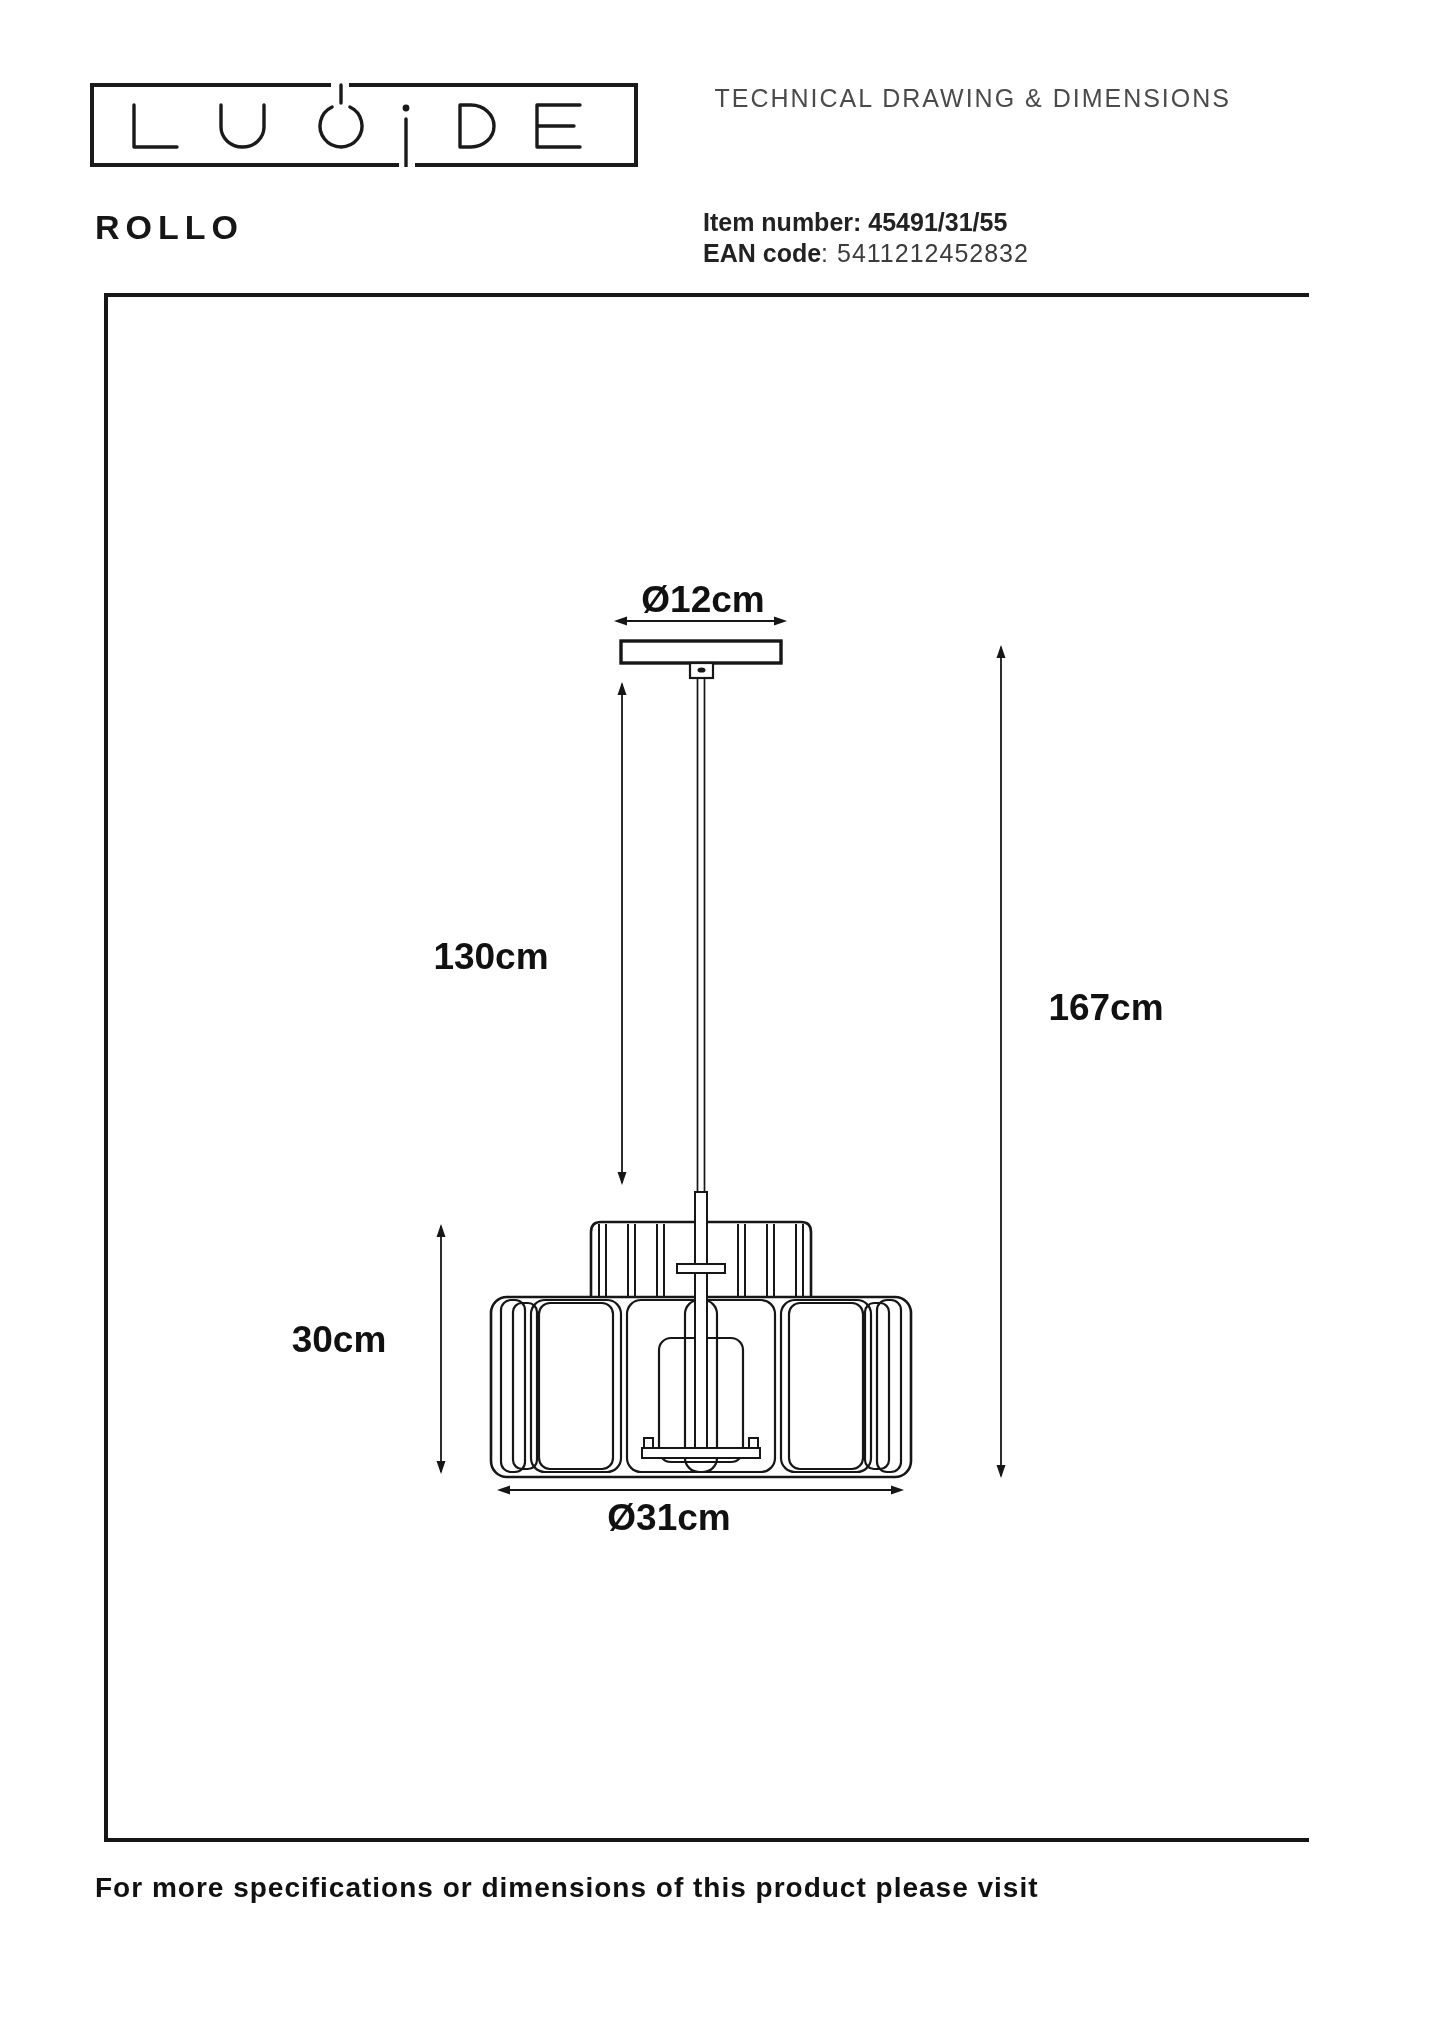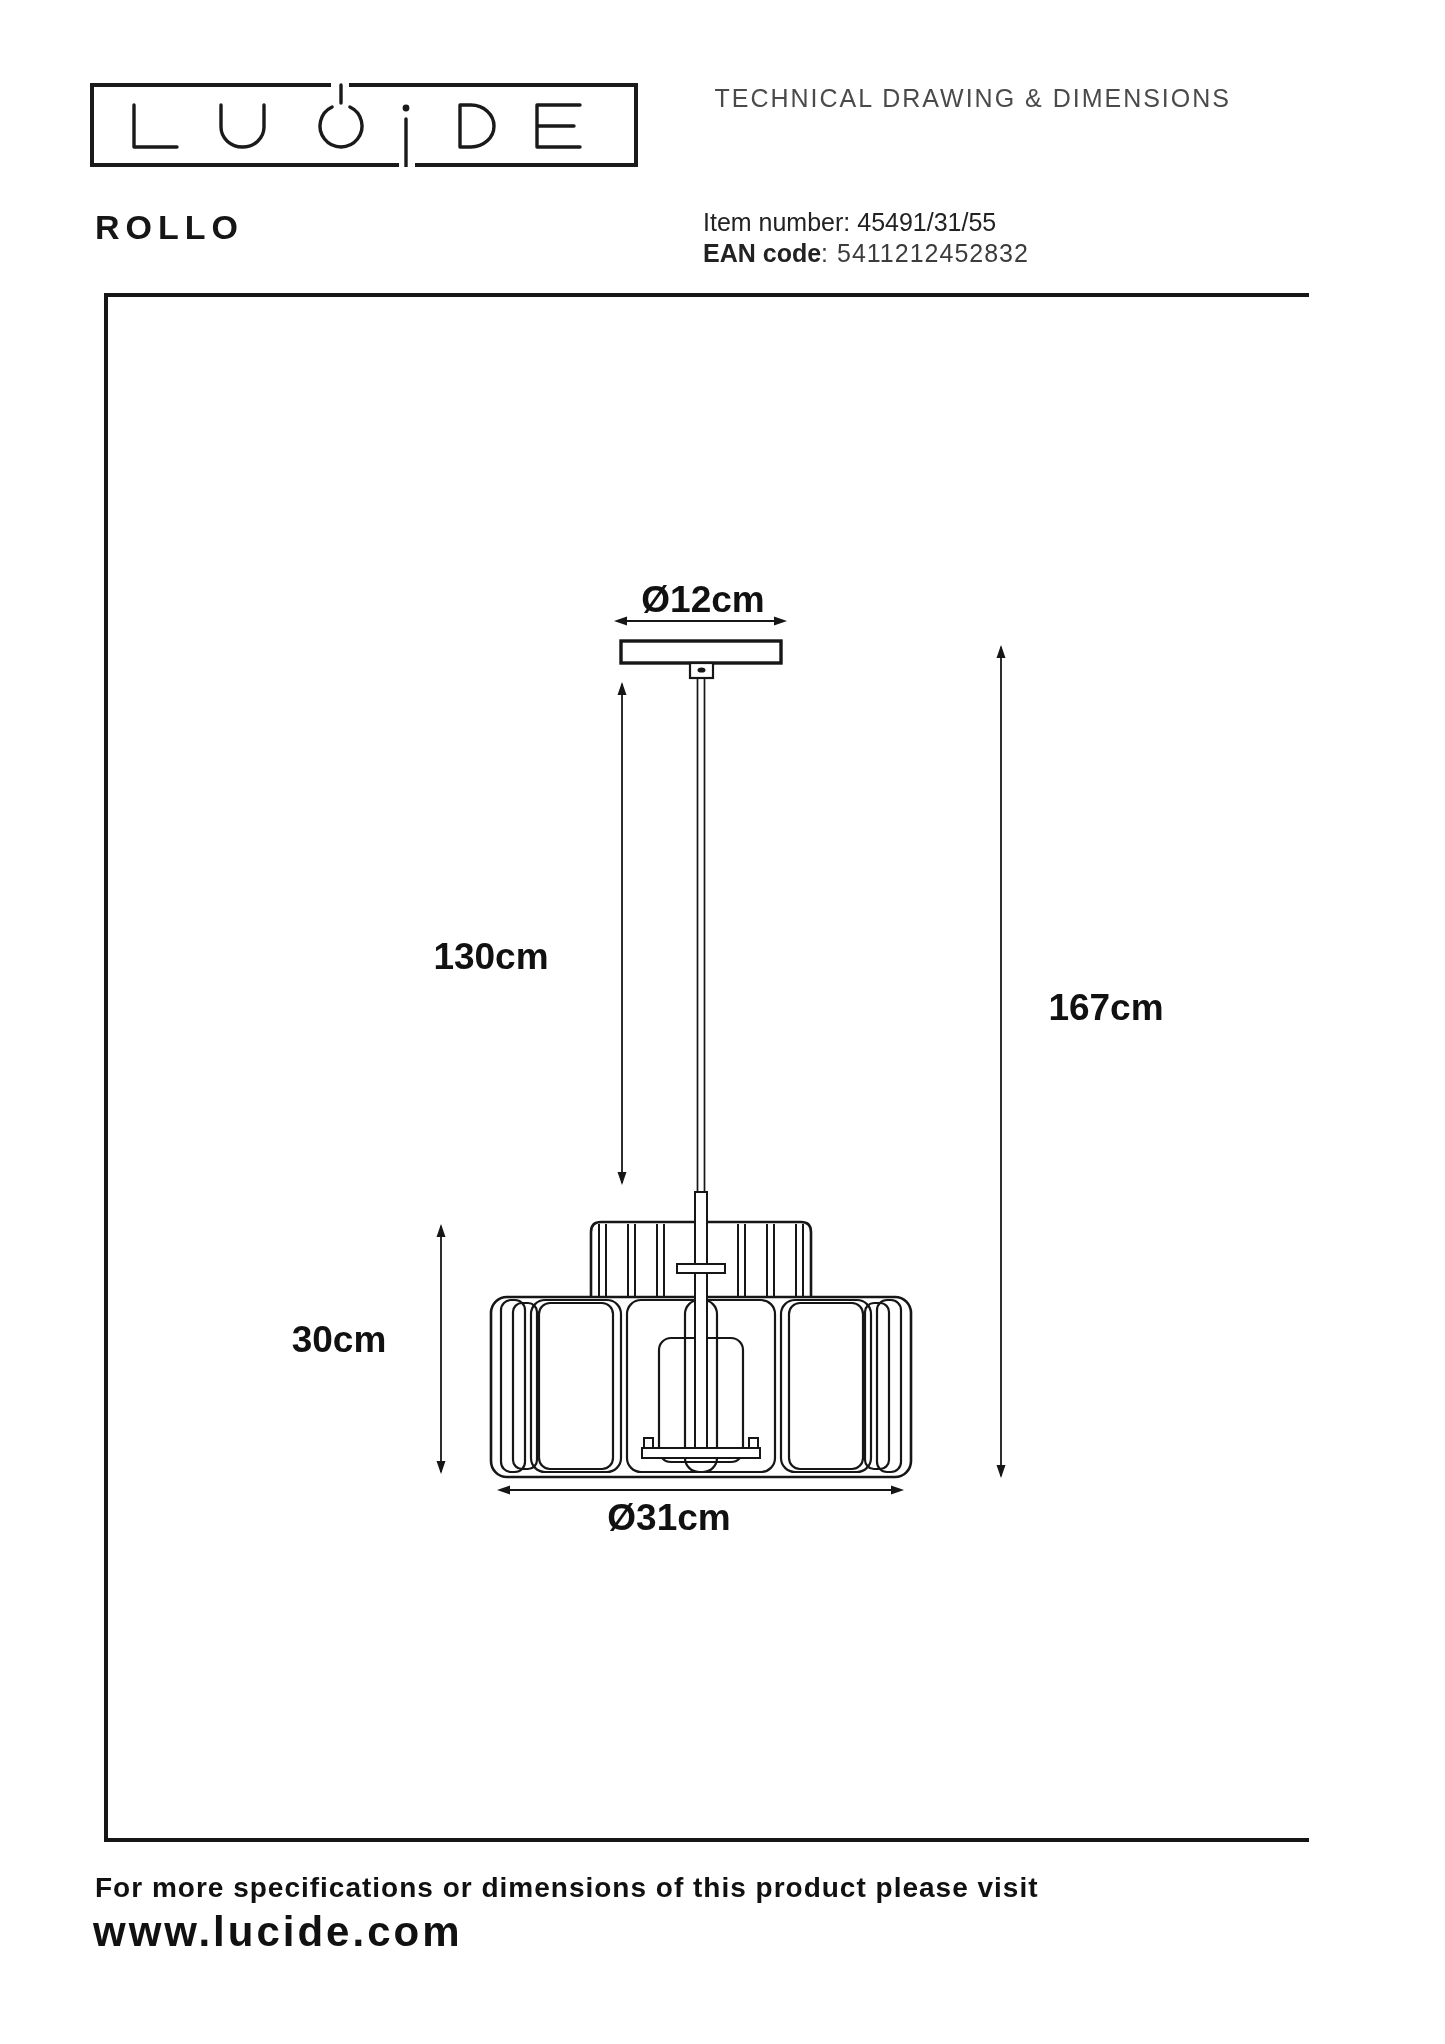--- a/index.html
+++ b/index.html
@@ -20,21 +20,21 @@
   }
   .product-name{
     position:absolute;left:95px;top:210px;
     font-size:34px;font-weight:bold;letter-spacing:6px;color:#161616;
     line-height:1;
   }
   .item-block{
     position:absolute;left:703px;top:207px;
     font-size:25px;line-height:31px;color:#222;white-space:nowrap;
   }
-  .item-line{font-weight:normal;}
+  .item-line{font-weight:bold;}
   .ean-line .ean-label{font-weight:bold;}
   .ean-line .ean-sep,.ean-line .ean-value{font-weight:400;color:#3c3c3c;letter-spacing:1px;}
   .drawing-frame{
     position:absolute;left:104px;top:293px;width:1277px;height:1549px;
   }
   .drawing-frame svg{display:block;}
   .tech-text{
     font-family:"Liberation Sans",sans-serif;
     font-weight:bold;font-size:37px;fill:#111111;
   }
@@ -179,15 +179,14 @@
       <g>
         <path d="M487,1490 H886" stroke="#161616" stroke-width="1.8"></path>
         <polygon points="483,1490 496,1485.5 496,1494.5" fill="#161616"></polygon>
         <polygon points="890,1490 877,1485.5 877,1494.5" fill="#161616"></polygon>
         <text class="tech-text" x="655" y="1530" text-anchor="middle">Ø31cm</text>
       </g>
     </svg>
   </div>
 
   <div class="footer-line1">For more specifications or dimensions of this product please visit</div>
-  <div class="footer-website">www.lucide.com</div>
 
 </div>
 
 </body></html>

